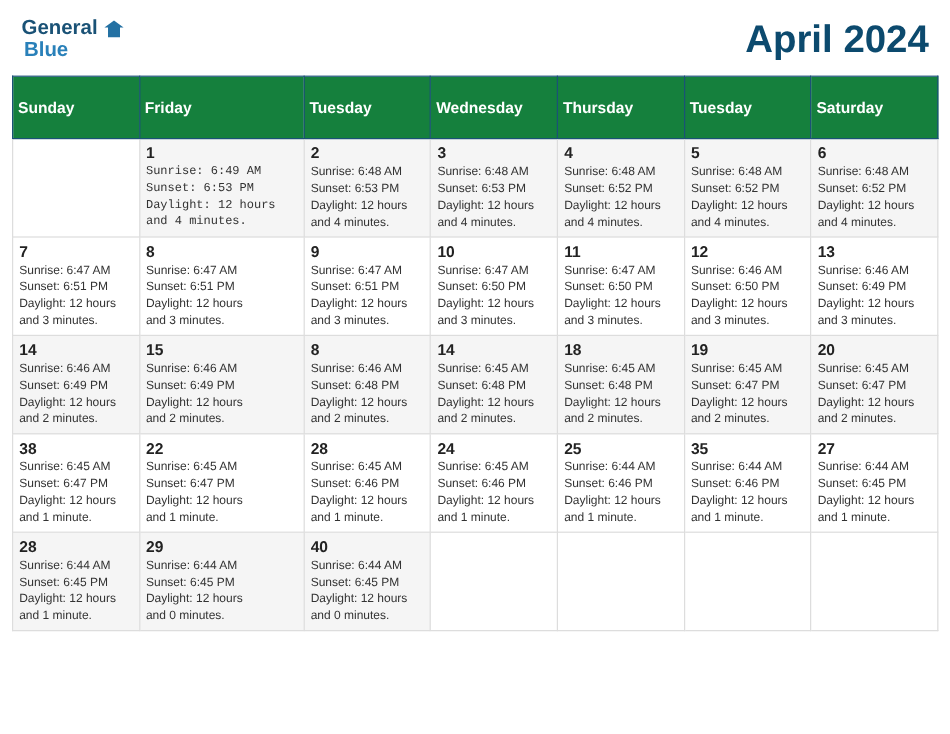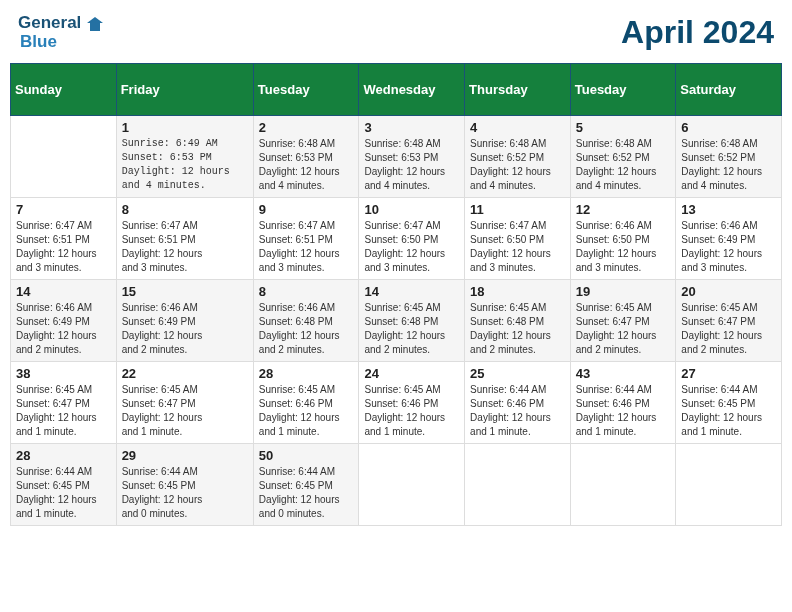--- a/index.html
+++ b/index.html
@@ -288,21 +288,21 @@
 and 1 minute.</div>
         </td>
         <td>
           <span class="day-num">25</span>
           <div class="day-info" style="white-space: pre-line;">Sunrise: 6:44 AM
 Sunset: 6:46 PM
 Daylight: 12 hours
 and 1 minute.</div>
         </td>
         <td>
-          <span class="day-num">43</span>
+          <span class="day-num">35</span>
           <div class="day-info" style="white-space: pre-line;">Sunrise: 6:44 AM
 Sunset: 6:46 PM
 Daylight: 12 hours
 and 1 minute.</div>
         </td>
         <td>
           <span class="day-num">27</span>
           <div class="day-info" style="white-space: pre-line;">Sunrise: 6:44 AM
 Sunset: 6:45 PM
 Daylight: 12 hours
@@ -318,21 +318,21 @@
 and 1 minute.</div>
         </td>
         <td>
           <span class="day-num">29</span>
           <div class="day-info" style="white-space: pre-line;">Sunrise: 6:44 AM
 Sunset: 6:45 PM
 Daylight: 12 hours
 and 0 minutes.</div>
         </td>
         <td>
-          <span class="day-num">50</span>
+          <span class="day-num">40</span>
           <div class="day-info" style="white-space: pre-line;">Sunrise: 6:44 AM
 Sunset: 6:45 PM
 Daylight: 12 hours
 and 0 minutes.</div>
         </td>
         <td class="empty-cell"></td>
         <td class="empty-cell"></td>
         <td class="empty-cell"></td>
         <td class="empty-cell"></td>
       </tr>

